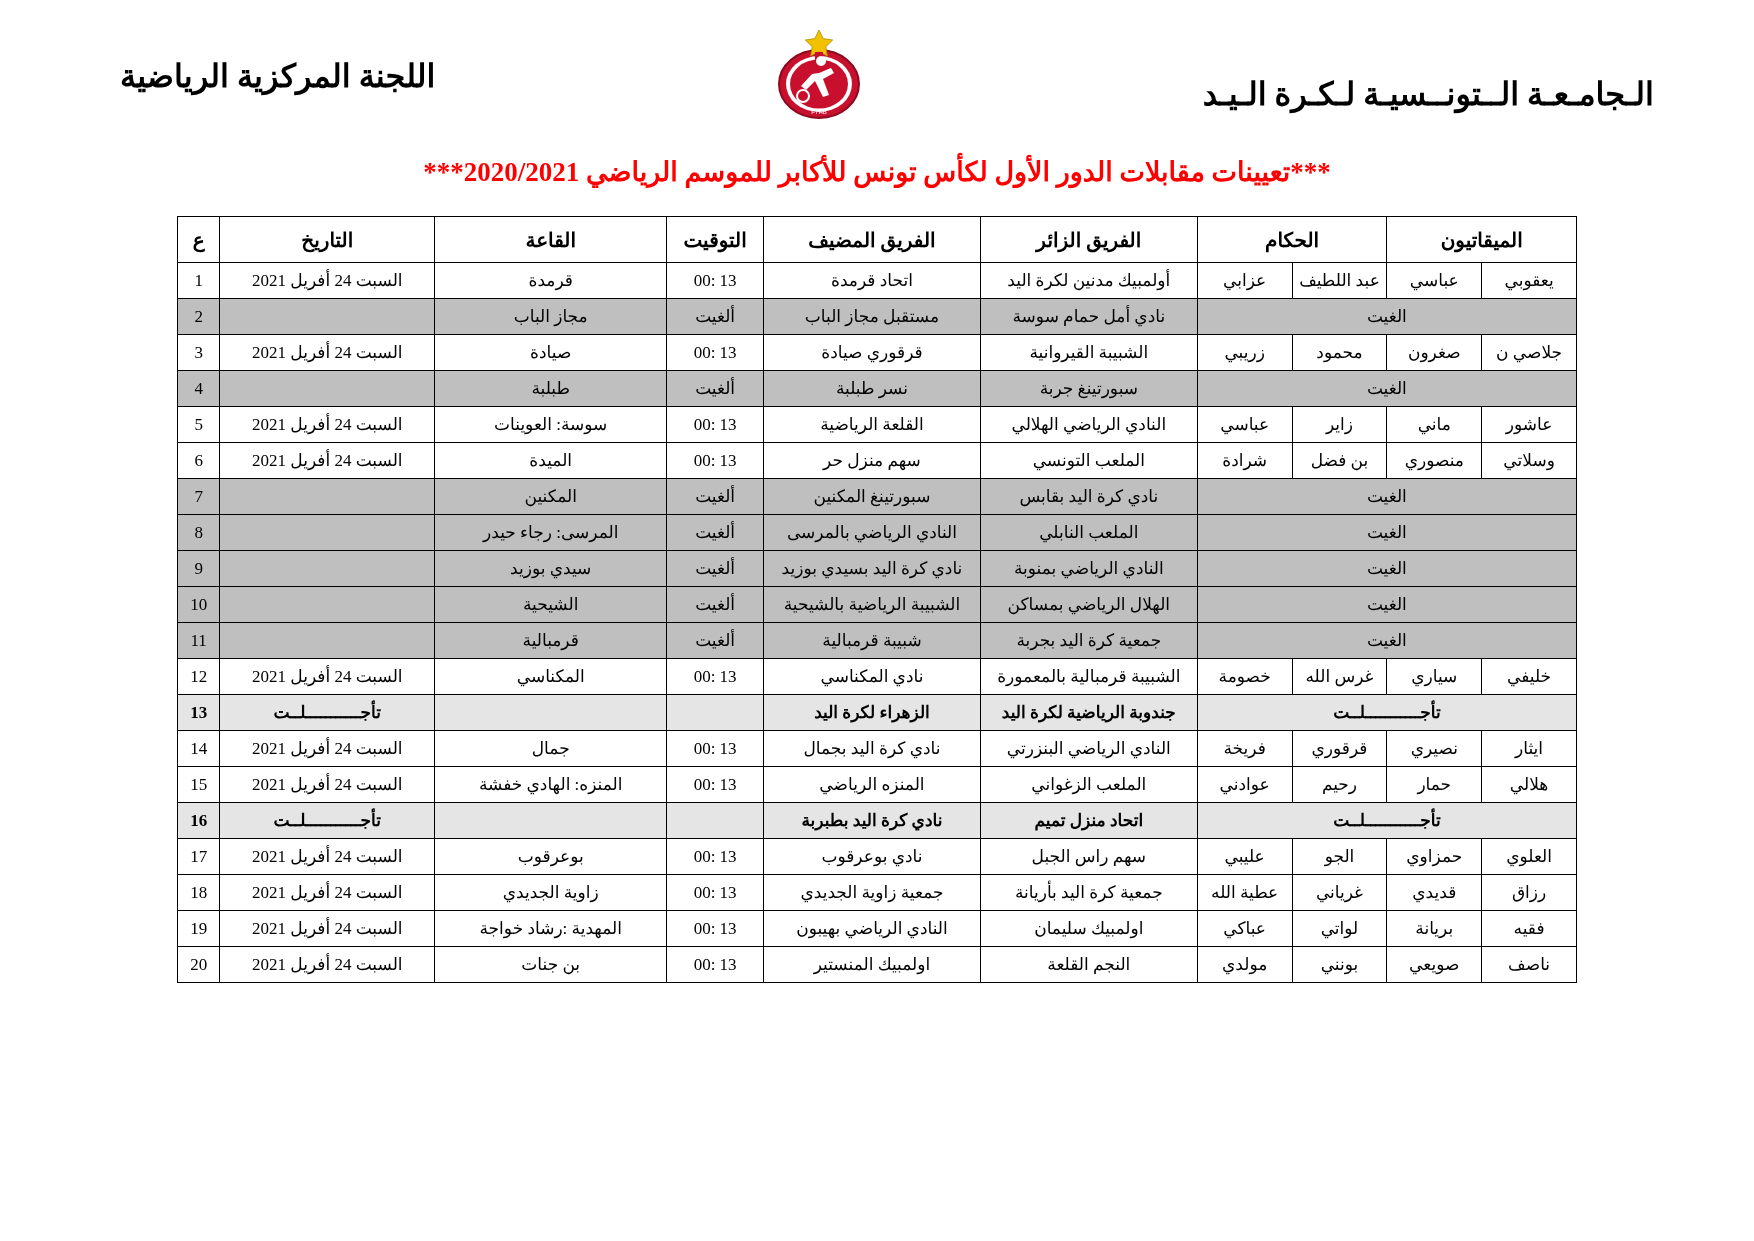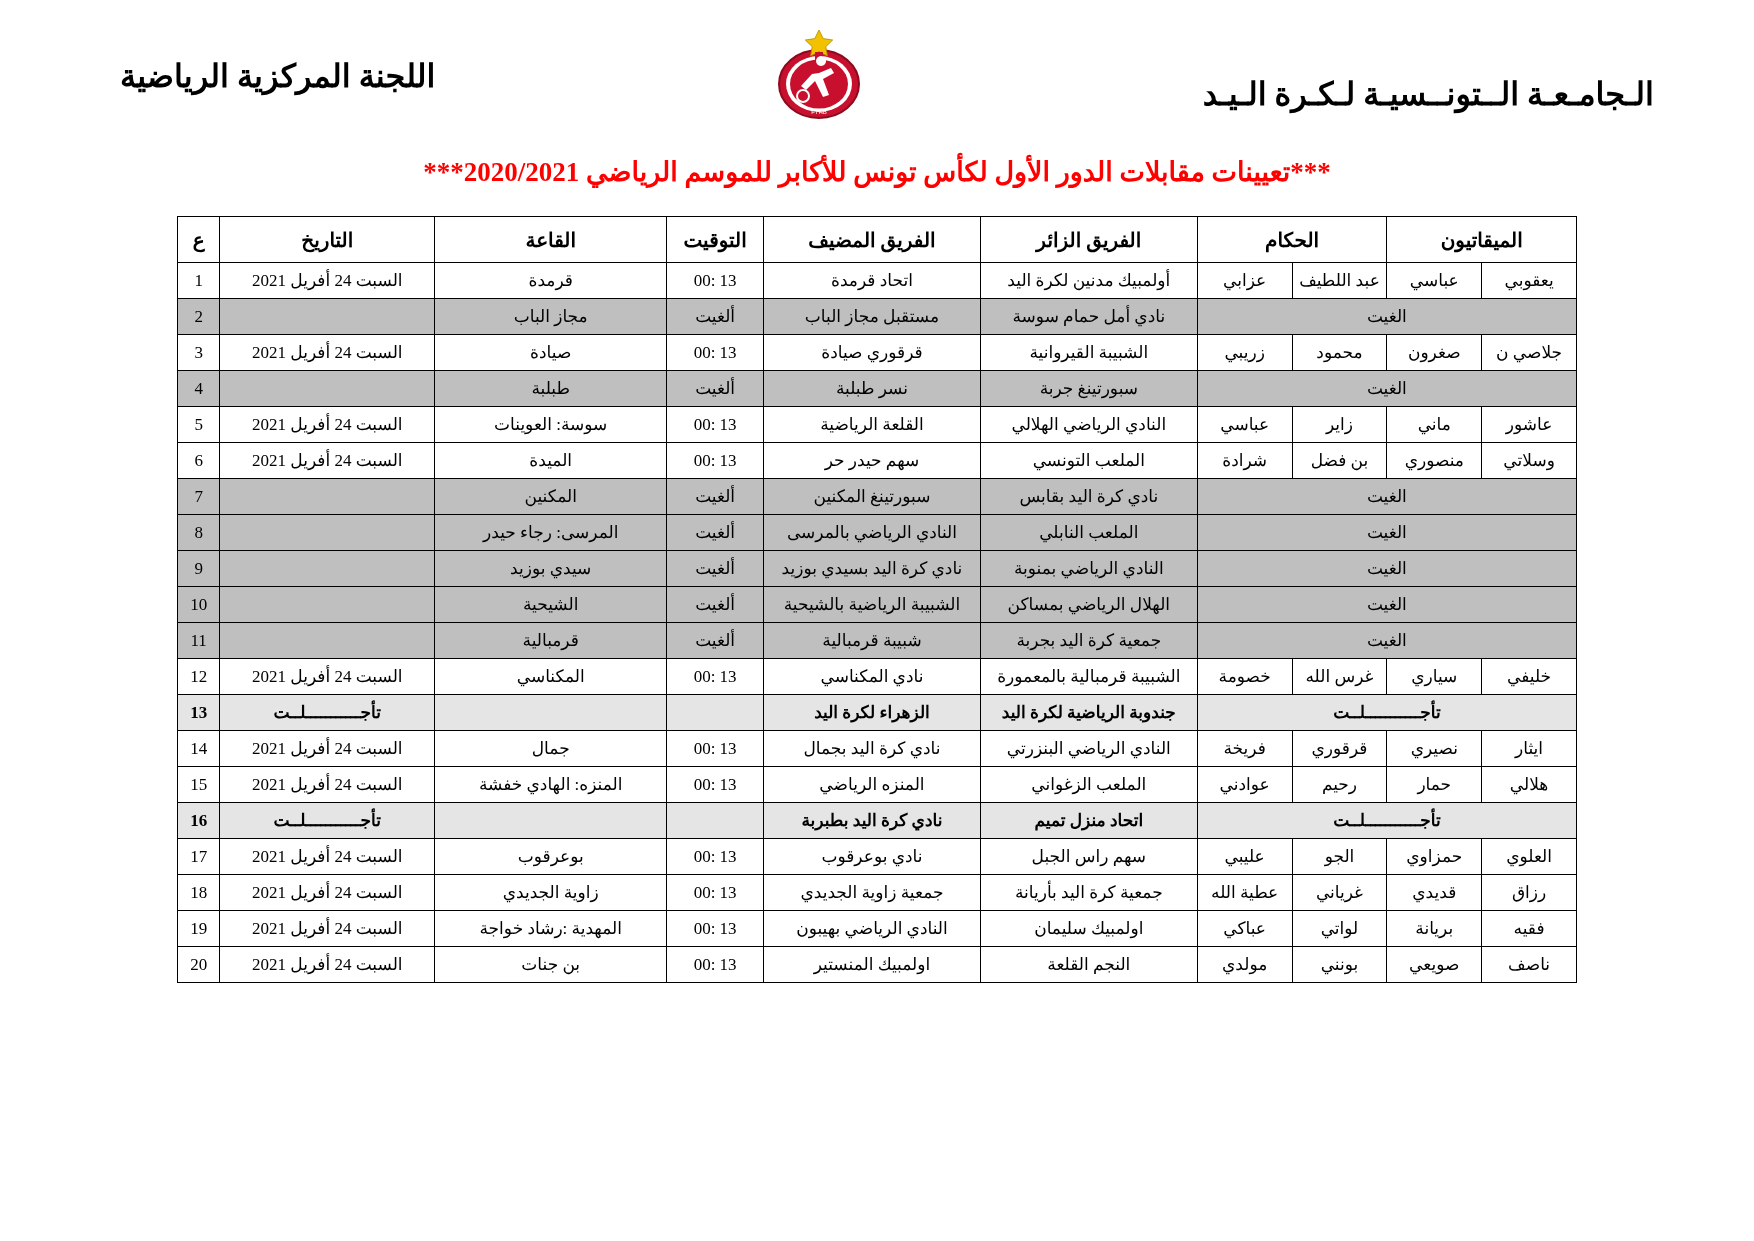--- a/index.html
+++ b/index.html
@@ -211,21 +211,21 @@
             <td>سوسة: العوينات</td>
             <td>السبت 24 أفريل 2021</td>
             <td class="num-cell">5</td>
           </tr>
           <tr>
             <td>وسلاتي</td>
             <td>منصوري</td>
             <td>بن فضل</td>
             <td>شرادة</td>
             <td>الملعب التونسي</td>
-            <td>سهم حيدر حر</td>
+            <td>سهم منزل حر</td>
             <td>13 :00</td>
             <td>الميدة</td>
             <td>السبت 24 أفريل 2021</td>
             <td class="num-cell">6</td>
           </tr>
           <tr class="cancelled">
             <td colspan="4" class="span-text">الغيت</td>
             <td>نادي كرة اليد بقابس</td>
             <td>سبورتينغ المكنين</td>
             <td>ألغيت</td>

